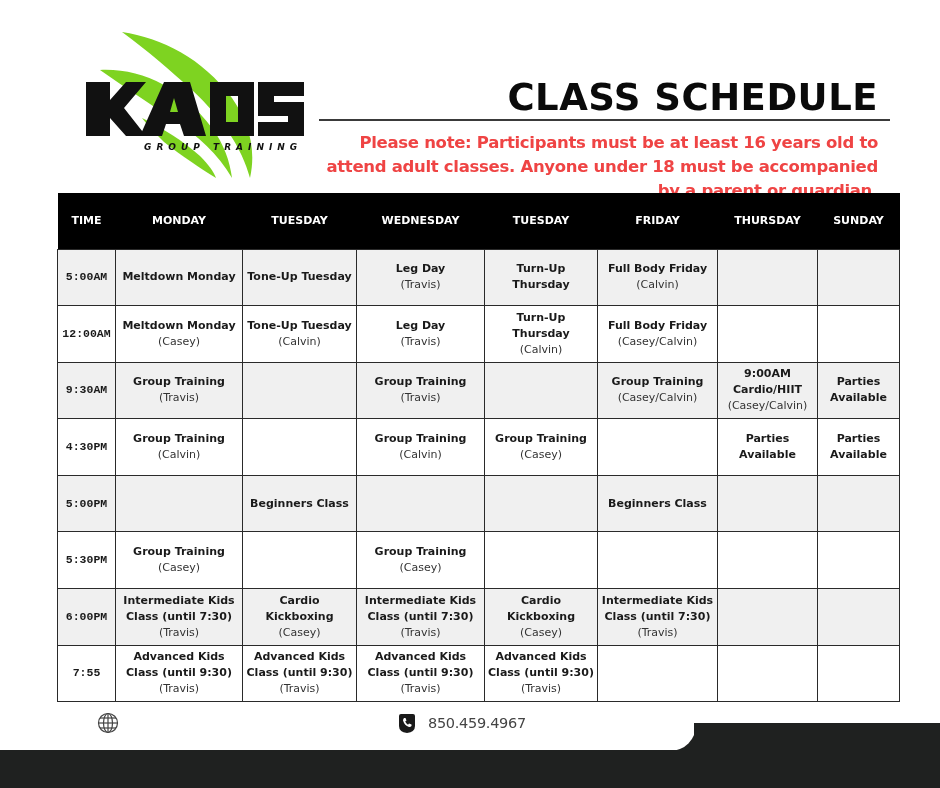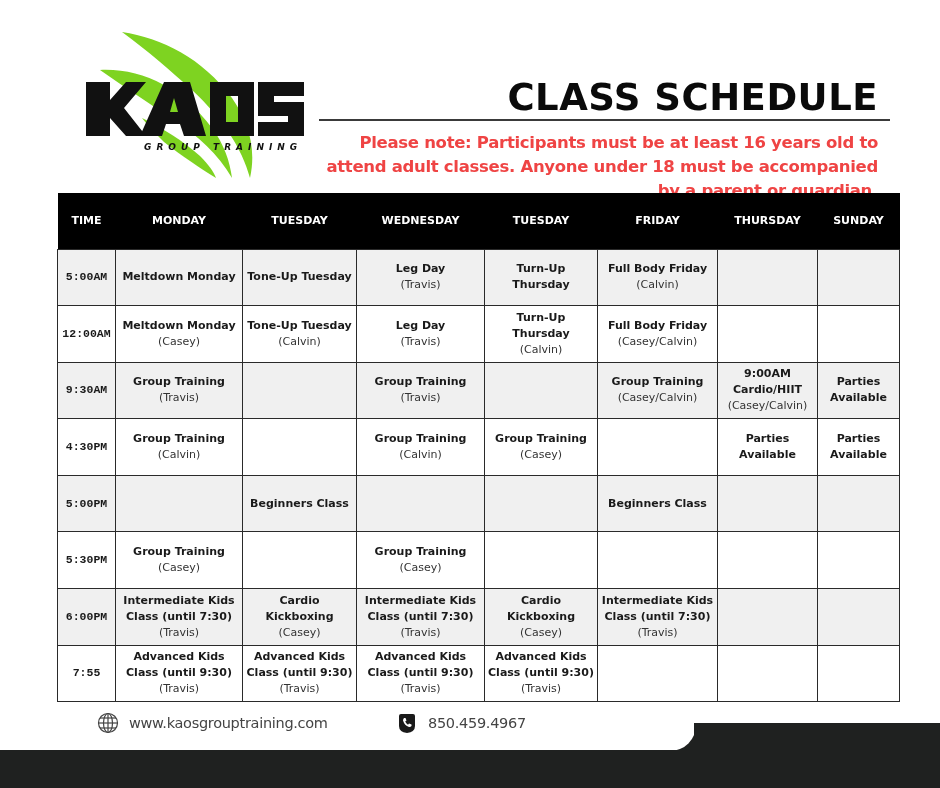--- a/index.html
+++ b/index.html
@@ -364,21 +364,20 @@
   <span>
     <svg width="22" height="22" viewBox="0 0 22 22" fill="none" stroke="#444" stroke-width="1.2">
       <circle cx="11" cy="11" r="9.5"></circle>
       <ellipse cx="11" cy="11" rx="4.5" ry="9.5"></ellipse>
       <line x1="11" y1="1.5" x2="11" y2="20.5"></line>
       <line x1="1.5" y1="11" x2="20.5" y2="11"></line>
       <line x1="3" y1="6" x2="19" y2="6"></line>
       <line x1="3" y1="16" x2="19" y2="16"></line>
     </svg>
   </span>
-  <span>www.kaosgrouptraining.com</span>
 </div>
 
 <div class="contact phone">
   <span>
     <svg width="22" height="22" viewBox="0 0 22 22">
       <path d="M3 4 Q3 2 5 2 L17 2 Q19 2 19 4 L19 14 Q19 20 11 21 Q3 20 3 14 Z" fill="#1a1a1a"></path>
       <path d="M8 6 L9.5 6 L10.5 8.5 L9.2 9.5 Q10 11.5 12 12.8 L13 11.5 L15.5 12.5 L15.5 14 Q14.5 15.2 13 15 Q8.5 13.5 7 8.5 Q7 7 8 6 Z" fill="#fff"></path>
     </svg>
   </span>
   <span>850.459.4967</span>

